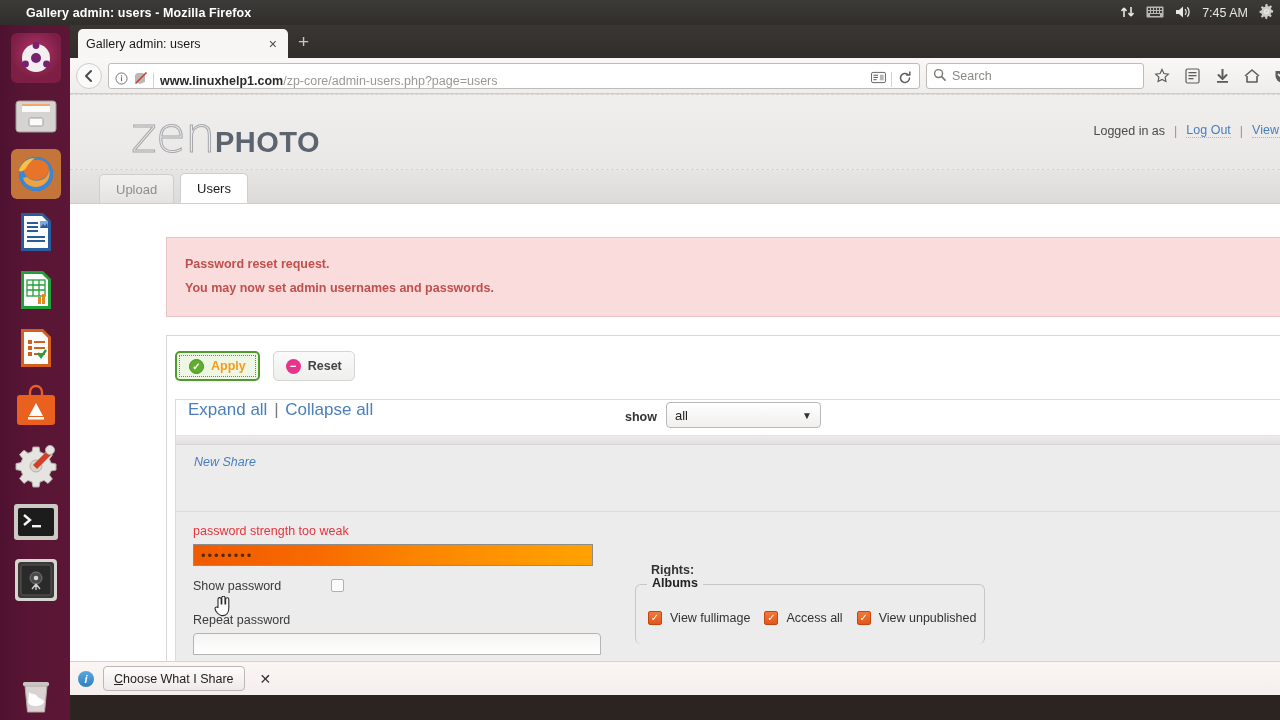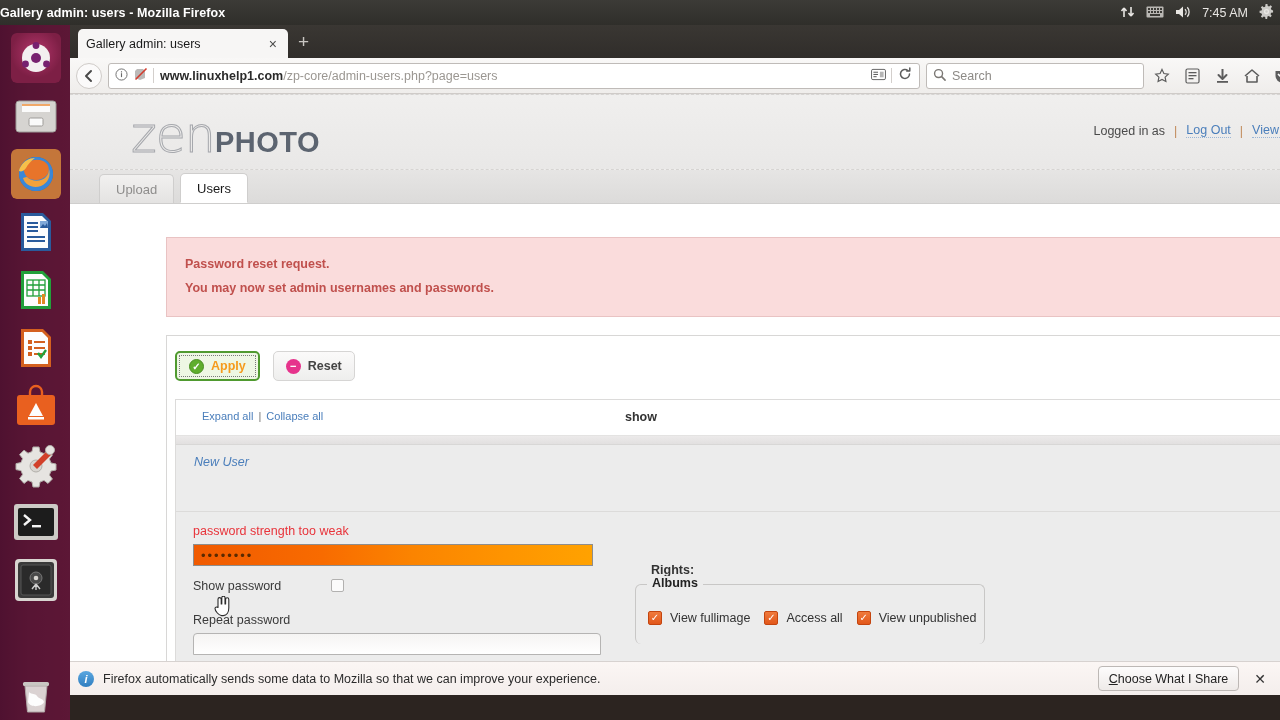--- a/index.html
+++ b/index.html
@@ -11,21 +11,21 @@
   #screen { position: relative; width: 1280px; height: 720px; }
 
   
   .panel {
     position: absolute; top: 0; left: 0; width: 1280px; height: 25px;
     background: linear-gradient(to bottom, #3c3b37 0%, #2f2e2a 100%);
     color: #f2f1f0; display: flex; align-items: center;
   }
   .panel-title {
     font-size: 12.5px; font-weight: bold; color: #ffffff;
-    margin-left: 0; letter-spacing: .1px;
+    margin-left: 26px; letter-spacing: .1px;
   }
   .tray { position: absolute; right: 6px; top: 0; height: 25px;
           display: flex; align-items: center; gap: 11px; }
   .tray-ico { color: #e8e6e3; font-size: 13px; line-height: 1; display:block; }
   .tray-clock { color: #e8e6e3; font-size: 12.5px; }
 
   
   .launcher {
     position: absolute; left: 0; top: 25px; width: 70px; height: 695px;
     background: linear-gradient(to right,#430f2c 0%, #571733 40%, #601b38 100%);
@@ -77,21 +77,21 @@
     padding: 0 6px; gap: 6px;
   }
   .nav-btn {
     width: 26px; height: 26px; border-radius: 50%;
     display: flex; align-items: center; justify-content: center;
     color: #4a4a4a;
   }
   .nav-btn.back { border: 1px solid #cfcbc8; background: #fbfafa; font-size: 14px; }
   .urlbar {
     flex: 1; height: 26px; background: #ffffff; border: 1px solid #bfbbb8;
-    border-radius: 3px; display: flex; align-items: center; padding: 0 4px; gap: 4px;
+    border-radius: 3px; display: flex; align-items: flex-end; padding: 0 4px; gap: 4px;
   }
   .url-ico { font-size: 12px; color: #6a6a6a; width: 16px; text-align: center; }
   .url-sep { width: 1px; height: 15px; background: #d3cfcc; }
   .url-text { flex: 1; font-size: 12.5px; color: #9b9792;
               white-space: nowrap; overflow: hidden; margin-left: 2px; }
   .url-text b { color: #2b2b2b; font-weight: bold; }
   .url-right { display: flex; align-items: center; gap: 5px; padding-right: 2px; }
   .searchbar {
     width: 218px; height: 26px; background: #ffffff; border: 1px solid #bfbbb8;
     border-radius: 3px; display: flex; align-items: center; padding: 0 6px; gap: 6px;
@@ -192,21 +192,21 @@
 
   .formbox {
     position: absolute; left: 8px; top: 63px; width: 1132px; height: 297px;
     border: 1px solid #dcdbda; border-bottom: none;
     background: #ffffff;
   }
   .fb-toolbar {
     height: 36px; background: #ffffff; position: relative;
     border-bottom: 1px solid #e4e3e2;
   }
-  .fb-links { position: absolute; left: 12px; top: 10px; font-size: 11px; margin-left: 14px; }
+  .fb-links { position: absolute; left: 12px; top: 0; font-size: 17px; }
   .fb-links a { color: #4a7ebb; text-decoration: none; }
   .fb-links span { color: #777; margin: 0 2px; }
   .fb-show {
     position: absolute; left: 449px; top: 10px; font-size: 12.5px;
     font-weight: bold; color: #333;
   }
   .fb-select {
     position: absolute; left: 490px; top: 2px; width: 155px; height: 26px;
     border: 1px solid #b9b8b7; border-radius: 4px;
     background: linear-gradient(to bottom,#ffffff,#f0efee);
@@ -638,26 +638,30 @@
 
           <div class="formbox">
 
             <div class="fb-toolbar">
               <div class="fb-links">
                 <a href="#">Expand all</a>
                 <span>|</span>
                 <a href="#">Collapse all</a>
               </div>
               <div class="fb-show">show</div>
+              <div class="fb-select">
+                <span>all</span>
+                <span class="caret">▼</span>
+              </div>
             </div>
 
             <div class="fb-stripe"></div>
 
             <div class="userpane">
-              <div class="newuser-label">New User</div>
+              <div class="newuser-label">New Share</div>
 
 
               <div class="row-divider"></div>
 
               <div class="pw-weak">password strength too weak</div>
 
               <div class="pw-field">
                 <span>••••••••</span>
               </div>
 
@@ -691,21 +695,20 @@
         </div>
 
         <div class="pg-scrollbar">
           <div class="pg-thumb"></div>
         </div>
       </div>
     </div>
 
     <div class="notibar">
       <span class="noti-info">i</span>
-      <span class="noti-text">Firefox automatically sends some data to Mozilla so that we can improve your experience.</span>
       <span class="noti-btn">
           <u>C</u>
           <span>hoose What I Share</span>
         </span>
       <span class="noti-close">✕</span>
     </div>
   </div>
 </div>
 
 </body></html>

